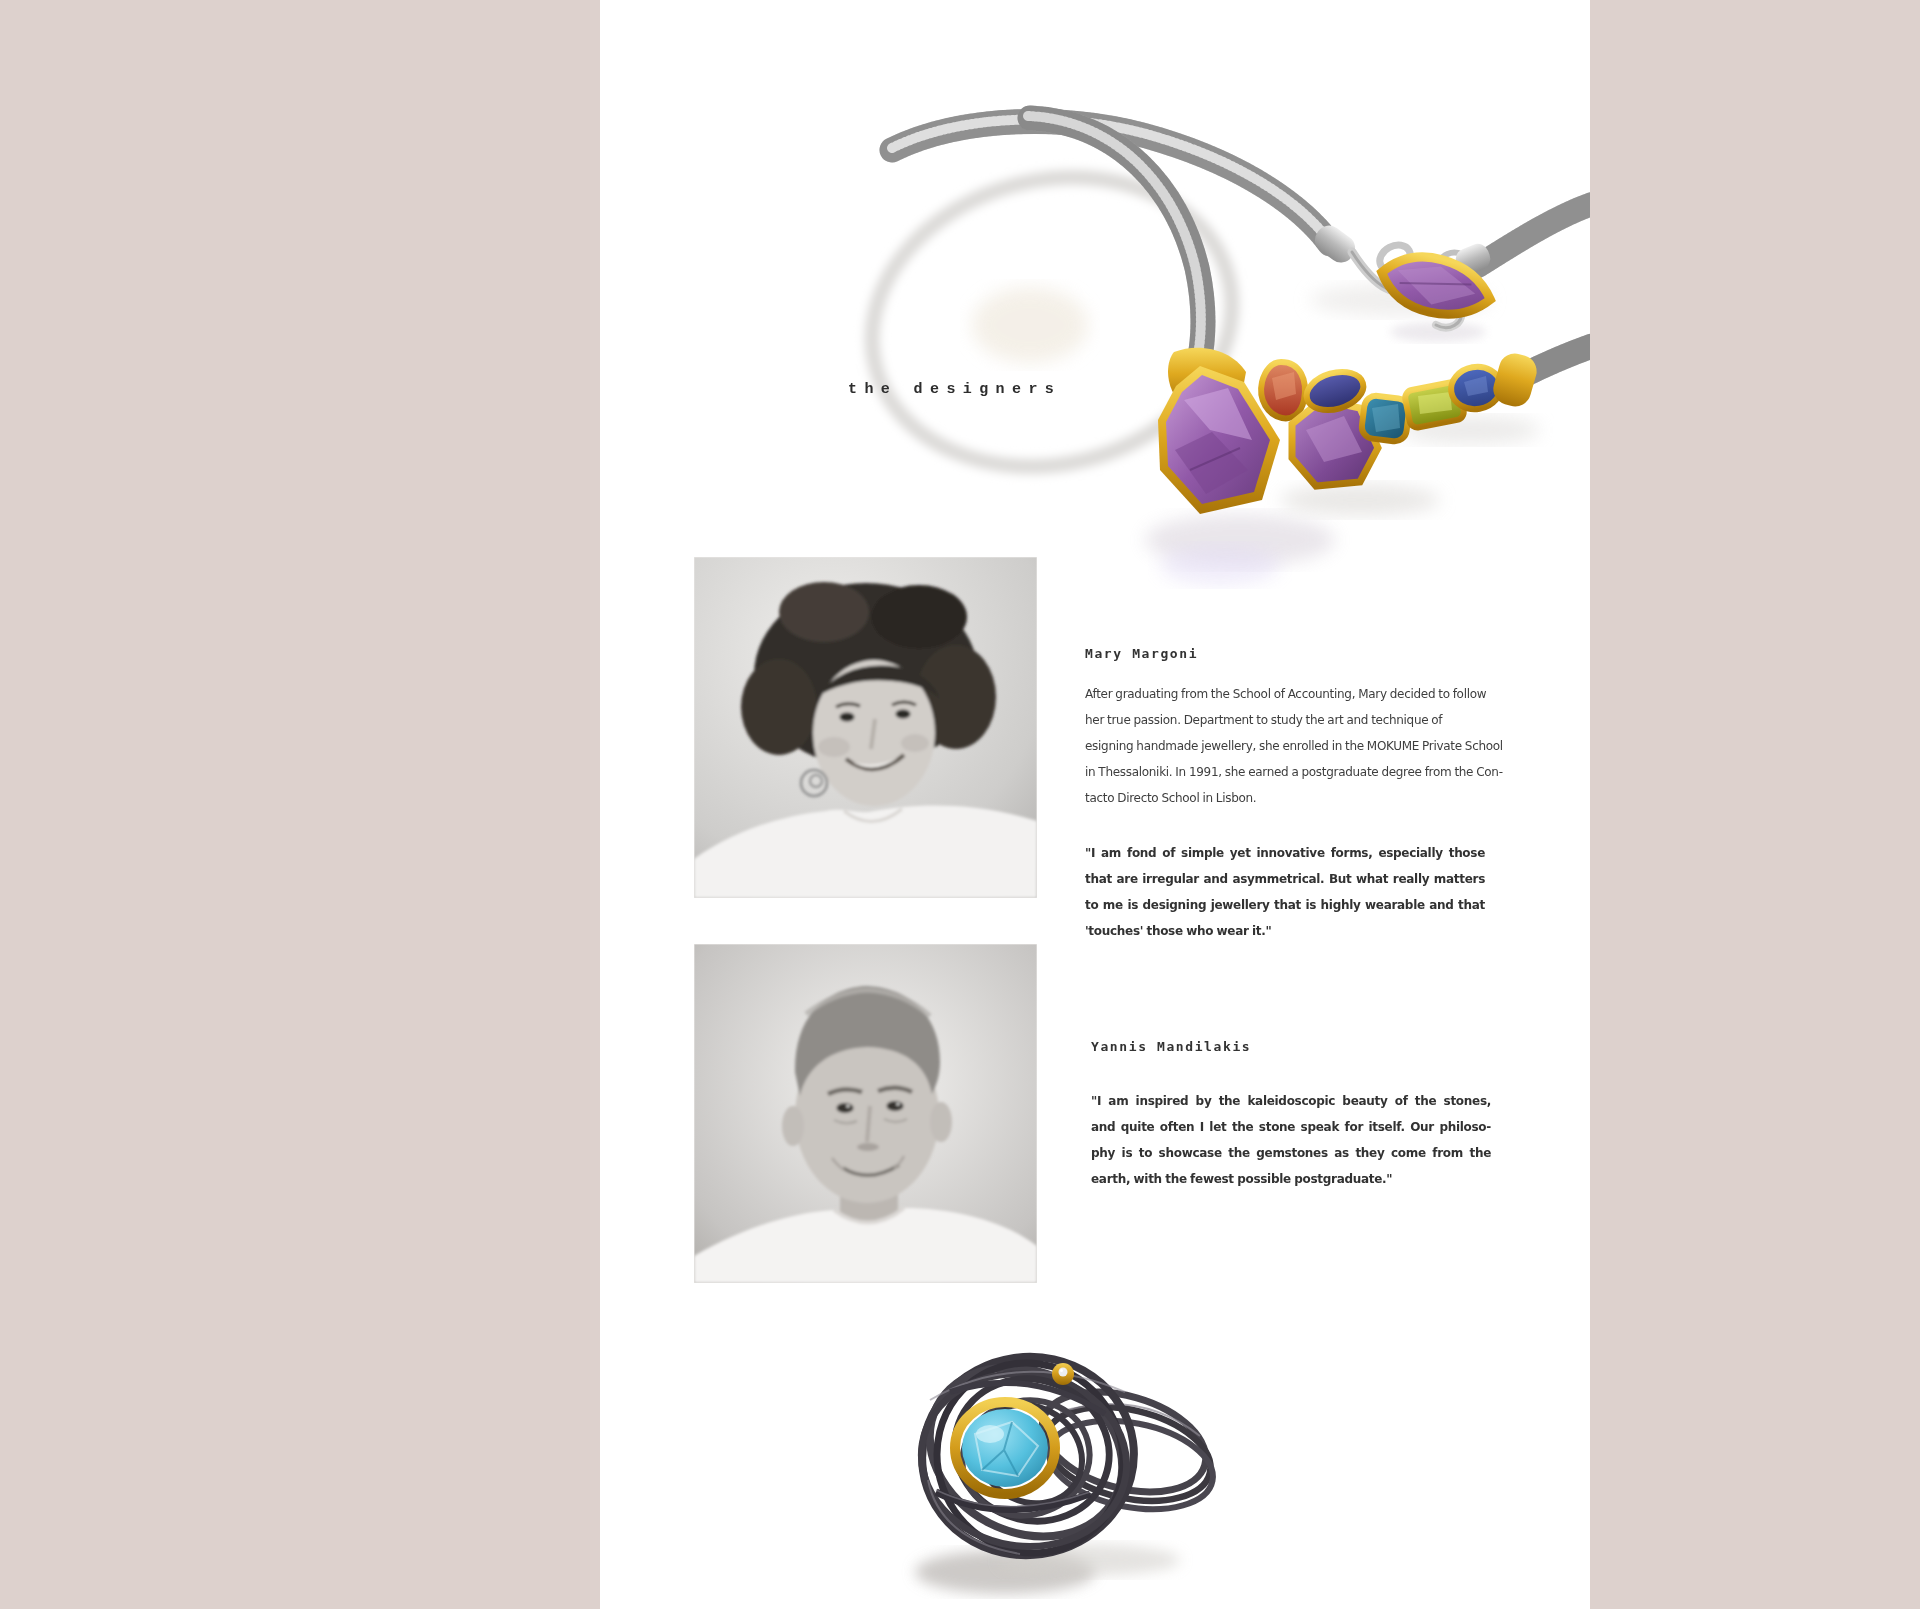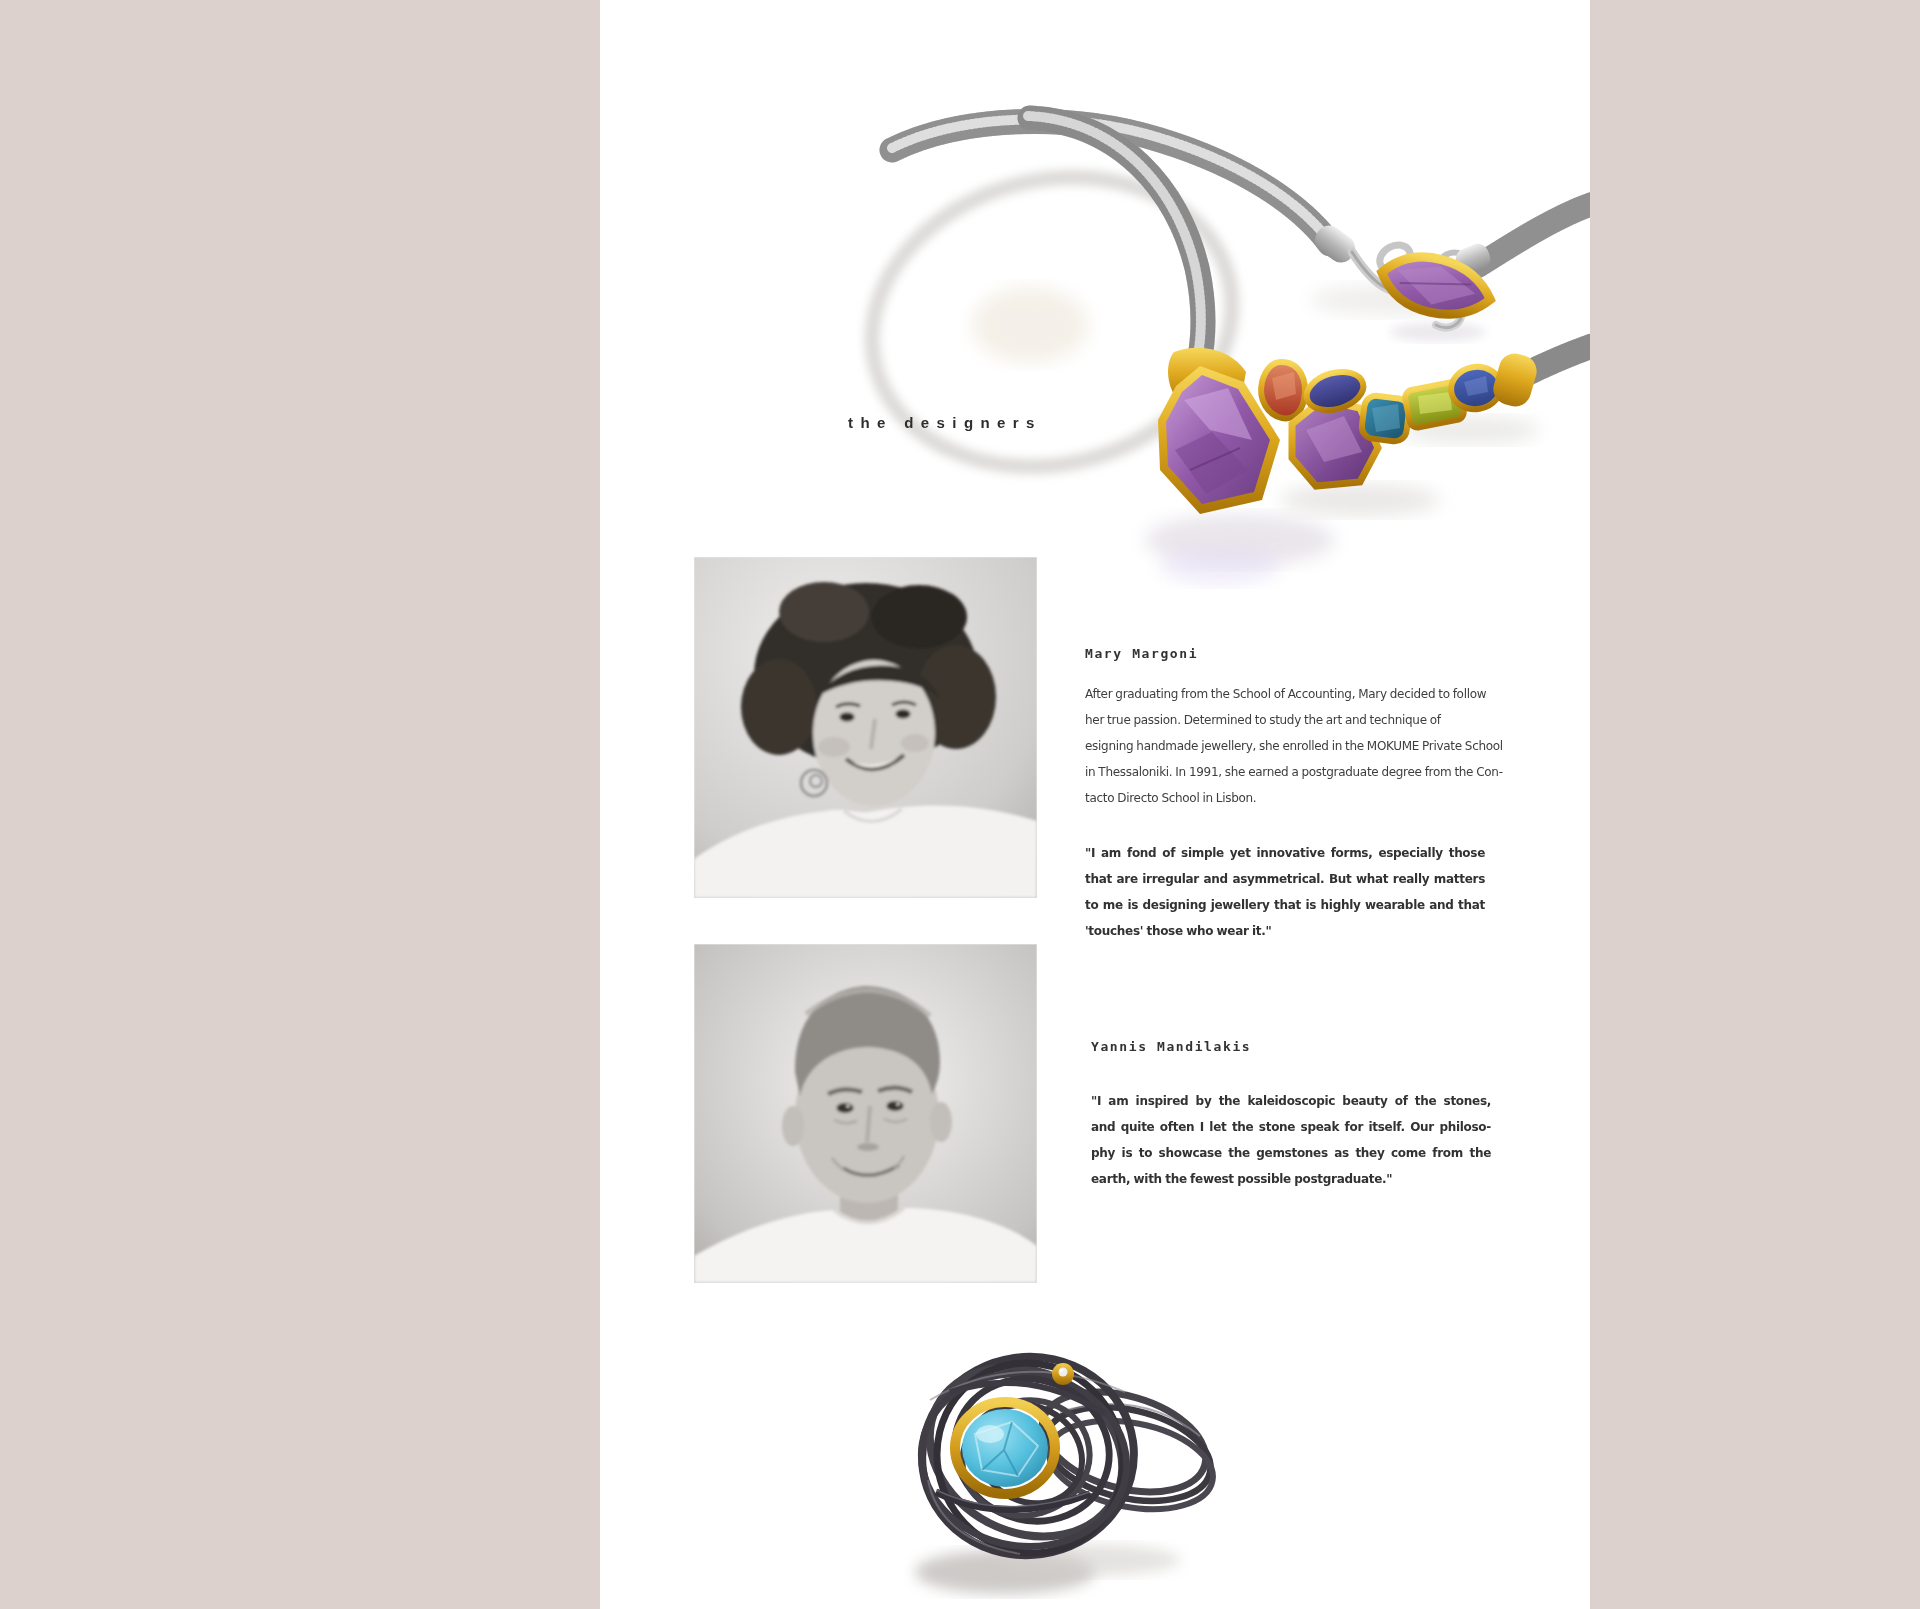--- a/index.html
+++ b/index.html
@@ -1,20 +1,20 @@
 <!DOCTYPE html>
 <html><head>
 <meta charset="utf-8">
 <style>
   html,body{margin:0;padding:0;background:#ddd1cd;}
   .page{position:relative;width:1920px;height:1609px;background:#ddd1cd;overflow:hidden;
         font-family:"DejaVu Sans",sans-serif;}
   .panel{position:absolute;left:600px;top:0;width:990px;height:1609px;background:#ffffff;}
   .abs{position:absolute;}
-  .page-title{left:848px;top:414px;font-family:Liberation Sans, sans-serif;font-weight:bold;
+  .page-title{left:848px;top:381px;font-family:Liberation Mono, monospace;font-weight:bold;
         font-size:15px;letter-spacing:7.4px;color:#2d2d2d;white-space:nowrap;z-index:5;}
   .textcol{left:1085px;width:400px;z-index:4;}
   .designer-name{font-family:"DejaVu Sans Mono",monospace;font-weight:bold;font-size:13px;
         letter-spacing:1.6px;color:#333333;white-space:nowrap;line-height:16px;}
   .bio,.quote{font-size:12px;color:#3e3e3e;letter-spacing:-0.3px;word-spacing:-0.5px;}
   .bio div,.quote div{line-height:26px;height:26px;white-space:nowrap;}
   .quote{font-weight:bold;color:#323232;}
   .jl{text-align:justify;text-align-last:justify;white-space:normal !important;}
   .ll{text-align:left;text-align-last:left;}
   svg{display:block;}
@@ -197,21 +197,21 @@
       <path d="M 0,341 L 0,302 C 42,272 92,258 132,254 C 152,250 164,258 180,254 C 214,248 272,242 343,264 L 343,341 Z" fill="#f3f2f1"></path>
       <path d="M 150,254 Q 178,276 208,252" stroke="#d8d5d2" stroke-width="3" fill="none"></path>
     </g>
     <rect width="343" height="341" fill="none" stroke="#e9e7e5" stroke-width="1"></rect>
   </svg>
 
   <div class="abs textcol" style="top:646px;">
     <div class="designer-name">Mary Margoni</div>
     <div class="bio" style="margin-top:19px;">
       <div>After graduating from the School of Accounting, Mary decided to follow</div>
-      <div>her true passion. Determined to study the art and technique of</div>
+      <div>her true passion. Department to study the art and technique of</div>
       <div>esigning handmade jewellery, she enrolled in the MOKUME Private School</div>
       <div>in Thessaloniki. In 1991, she earned a postgraduate degree from the Con-</div>
       <div>tacto Directo School in Lisbon.</div>
     </div>
     <div class="quote" style="margin-top:29px;">
       <div class="jl">"I am fond of simple yet innovative forms, especially those</div>
       <div class="jl">that are irregular and asymmetrical. But what really matters</div>
       <div class="jl">to me is designing jewellery that is highly wearable and that</div>
       <div class="jl ll">'touches' those who wear it."</div>
     </div>

